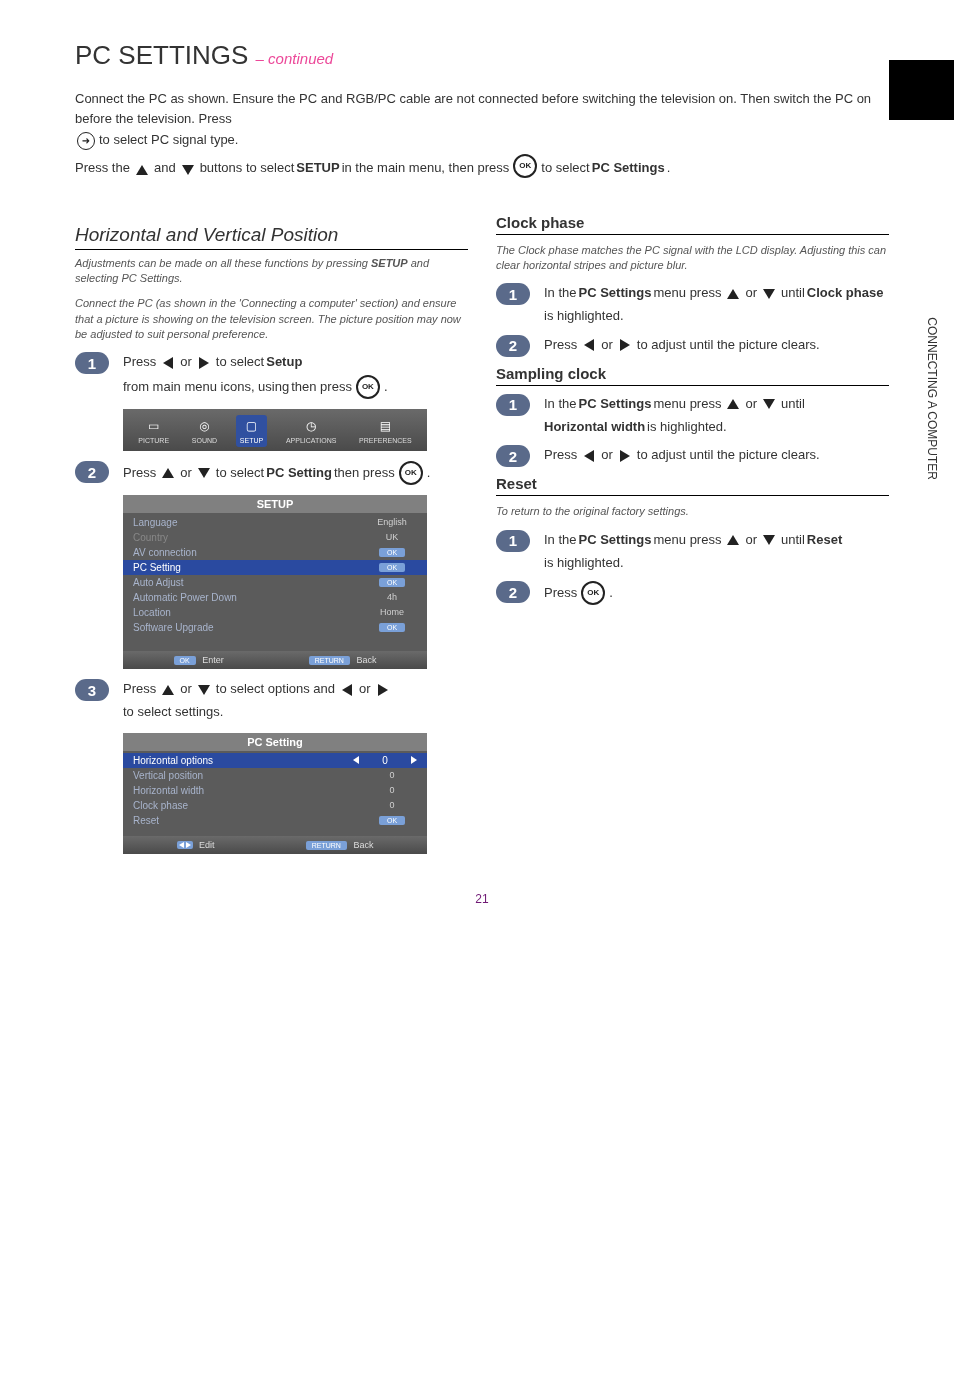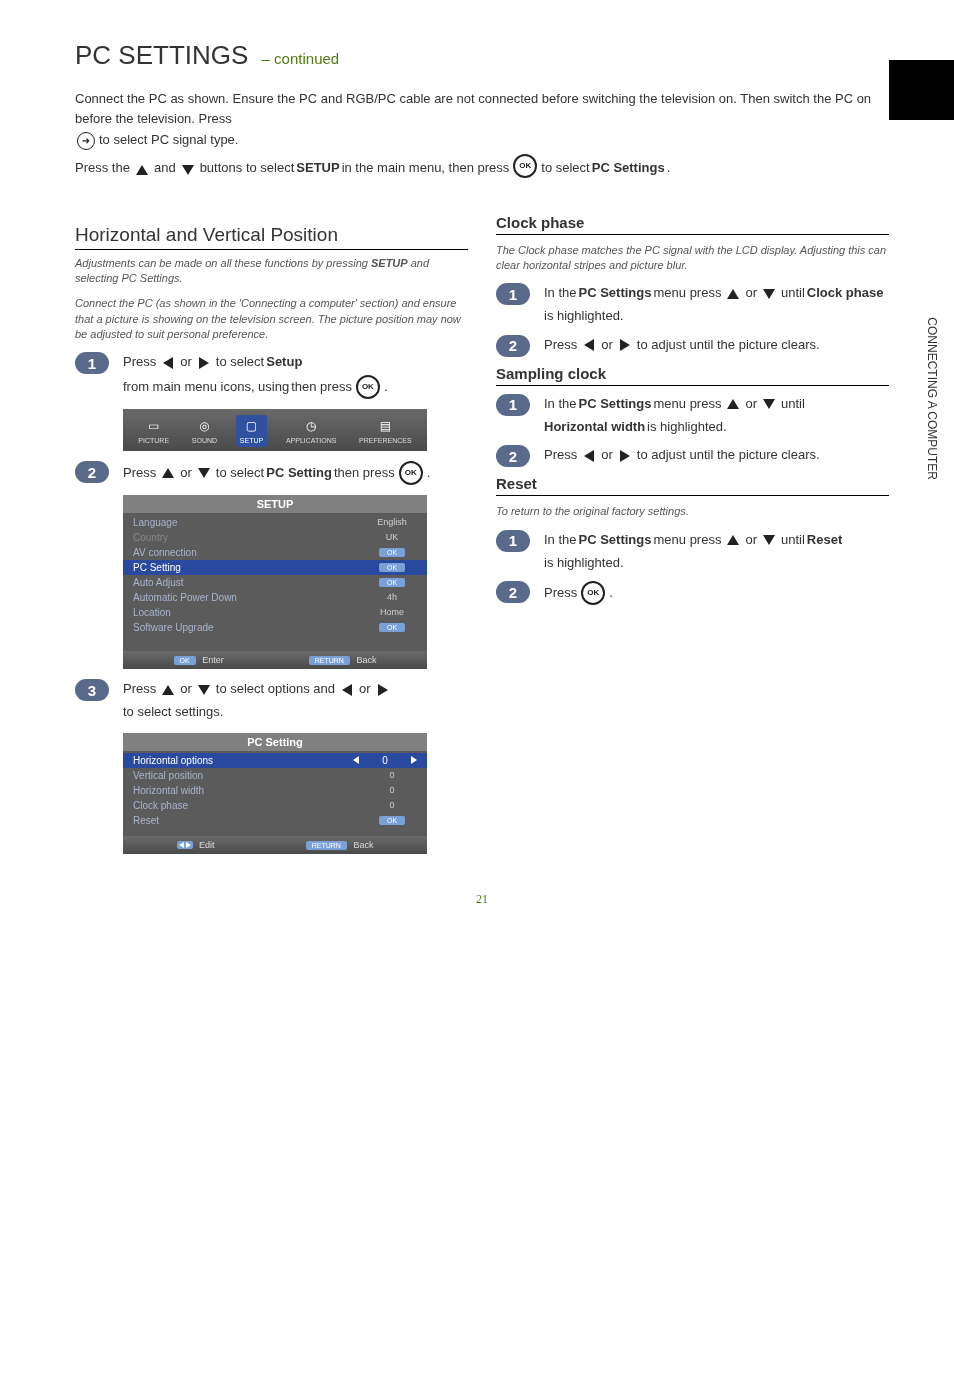--- a/index.html
+++ b/index.html
@@ -33,22 +33,22 @@
     white-space: nowrap;
   }
   .page-title {
     font-size: 26px;
     font-weight: normal;
     color: #333;
     margin: 0 0 18px 0;
   }
   .page-title-sub {
     font-size: 15px;
-    margin-left: 6px;
-    color: #4d7c0f;
+    font-style: italic;
+    color: #ec4899;
   }
   .intro {
     font-size: 13px;
     line-height: 1.5;
     display: flex;
     flex-direction: column;
     gap: 4px;
     margin-bottom: 28px;
   }
   .intro .line {
@@ -70,20 +70,21 @@
     font-weight: normal;
     border-bottom: 1px solid #000;
     padding-bottom: 3px;
     margin: 18px 0 2px 0;
     display: flex;
     align-items: baseline;
     gap: 6px;
   }
   .section-title .hdr-block {
     color: #333;
+    font-style: italic;
   }
   .sub-title {
     font-size: 15px;
     font-weight: bold;
     border-bottom: 1px solid #000;
     padding-bottom: 3px;
     margin: 8px 0 8px 0;
     display: flex;
     align-items: baseline;
     gap: 6px;
@@ -290,22 +291,21 @@
     gap: 2px;
     margin-right: 4px;
   }
   .osd-footer .sm-tri-left { width:0;height:0;border-top:3px solid transparent;border-bottom:3px solid transparent;border-right:5px solid #fff;}
   .osd-footer .sm-tri-right { width:0;height:0;border-top:3px solid transparent;border-bottom:3px solid transparent;border-left:5px solid #fff;}
 
   .page-num {
     text-align: center;
     font-size: 12px;
     margin-top: 28px;
-    color: #4d7c0f;
-    font-family: Liberation Serif, serif;
+    color: #701a75;
   }
 </style>
 </head>
 <body>
 
 <div class="page">
   <div class="black-tab"></div>
   <div class="side-text">CONNECTING A COMPUTER</div>
 
   <h1 class="page-title">

